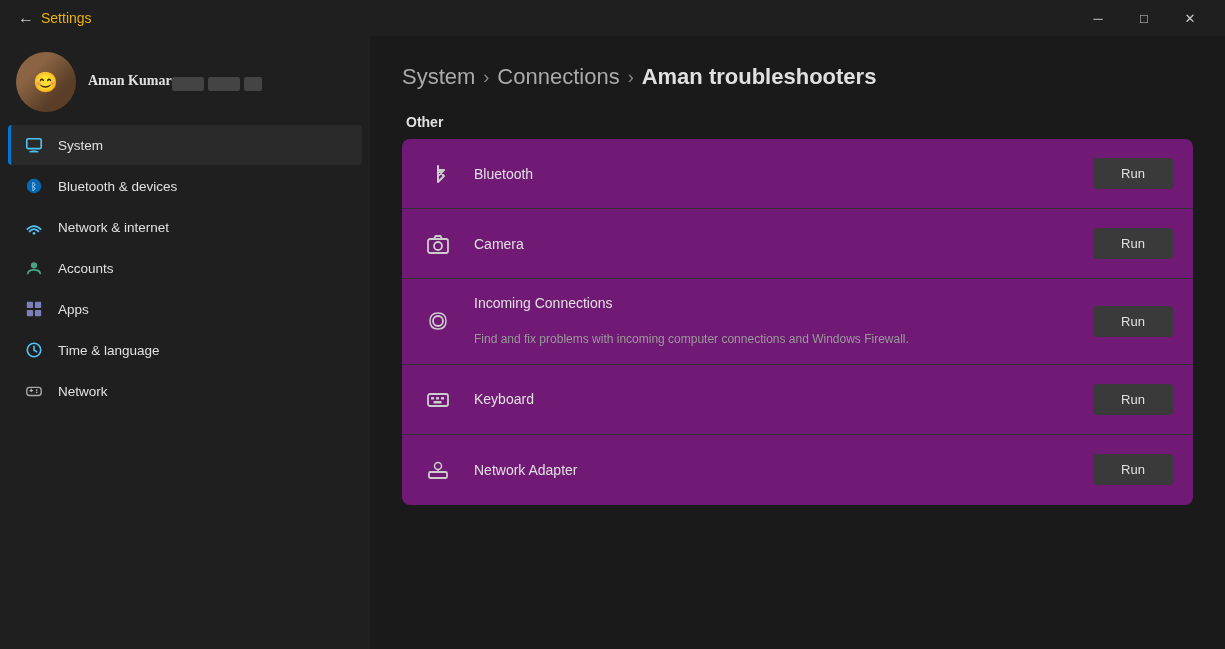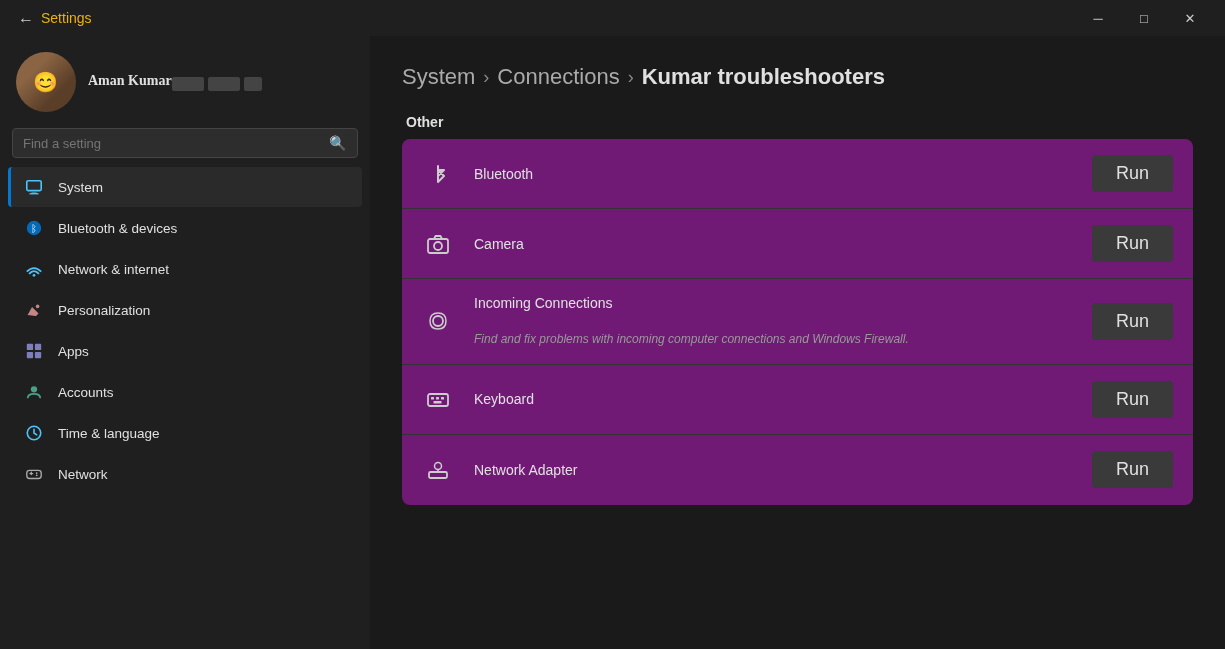--- a/index.html
+++ b/index.html
@@ -232,29 +232,28 @@
     .card-title {
       font-size: 14px;
       font-weight: 500;
       color: #e0e0e0;
     }
     .card-desc {
       font-size: 12px;
       color: #999;
       margin-top: 20px;
       line-height: 1.4;
-      font-style: italic;
     }
     .run-btn {
       background: #3a3a3a;
       border: none;
       color: #e0e0e0;
       padding: 8px 24px;
       border-radius: 4px;
-      font-size: 18px;
+      font-size: 13px;
       cursor: pointer;
       flex-shrink: 0;
       min-width: 80px;
       margin-left: 48px;
     }
   </style>
 </head>
 <body>
 
 <div class="titlebar">
@@ -280,26 +279,20 @@
       <div class="profile-info">
         <span class="profile-name">Aman Kumar</span>
         <div class="profile-dots">
           <div class="dot-block"></div>
           <div class="dot-block"></div>
           <div class="dot-block" style="width:18px"></div>
         </div>
       </div>
     </div>
 
-    <div class="search-container">
-      <div class="search-box">
-        <input type="text" placeholder="Find a setting" style="">
-        <span class="search-icon-svg">🔍</span>
-      </div>
-    </div>
 
     <nav>
       <div class="nav-item active">
         <span class="nav-icon">
           <svg width="18" height="18" viewBox="0 0 20 20" fill="none">
             <rect x="2" y="3" width="16" height="11" rx="1.5" stroke="#4fc3f7" stroke-width="1.8" fill="none"></rect>
             <rect x="7" y="16" width="6" height="1.5" rx="0.5" fill="#4fc3f7"></rect>
             <line x1="5" y1="17.5" x2="15" y2="17.5" stroke="#4fc3f7" stroke-width="1.5"></line>
           </svg>
         </span>
@@ -320,45 +313,36 @@
             <path d="M2 13 Q10 5 18 13" stroke="#4fc3f7" stroke-width="2" fill="none"></path>
             <path d="M4.5 15.5 Q10 9 15.5 15.5" stroke="#4fc3f7" stroke-width="2" fill="none"></path>
             <circle cx="10" cy="17" r="1.5" fill="#4fc3f7"></circle>
           </svg>
         </span>
         <span class="nav-label">Network &amp; internet</span>
       </div>
       <div class="nav-item">
         <span class="nav-icon">
           <svg width="18" height="18" viewBox="0 0 20 20" fill="none">
-            <path d="M4 15 L8 8 L14 14 L12 16 Z" stroke="#f0a0a0" stroke-width="1.5" fill="#f0a0a0" opacity="0.8"></path>
-            <circle cx="14" cy="6" r="2" fill="#f0a0a0" opacity="0.8"></circle>
-          </svg>
-        </span>
-        <span class="nav-label">Personalization</span>
+            <circle cx="10" cy="7" r="3.5" fill="#4caf90" opacity="0.9"></circle>
+            <path d="M3 17 Q3 12 10 12 Q17 12 17 17" stroke="#4caf90" stroke-width="2" fill="none" opacity="0.9"></path>
+          </svg>
+        </span>
+        <span class="nav-label">Accounts</span>
       </div>
       <div class="nav-item">
         <span class="nav-icon">
           <svg width="18" height="18" viewBox="0 0 20 20" fill="none">
             <rect x="2" y="2" width="7" height="7" rx="1" fill="#8888cc" opacity="0.9"></rect>
             <rect x="11" y="2" width="7" height="7" rx="1" fill="#8888cc" opacity="0.9"></rect>
             <rect x="2" y="11" width="7" height="7" rx="1" fill="#8888cc" opacity="0.9"></rect>
             <rect x="11" y="11" width="7" height="7" rx="1" fill="#8888cc" opacity="0.9"></rect>
           </svg>
         </span>
         <span class="nav-label">Apps</span>
-      </div>
-      <div class="nav-item">
-        <span class="nav-icon">
-          <svg width="18" height="18" viewBox="0 0 20 20" fill="none">
-            <circle cx="10" cy="7" r="3.5" fill="#4caf90" opacity="0.9"></circle>
-            <path d="M3 17 Q3 12 10 12 Q17 12 17 17" stroke="#4caf90" stroke-width="2" fill="none" opacity="0.9"></path>
-          </svg>
-        </span>
-        <span class="nav-label">Accounts</span>
       </div>
       <div class="nav-item">
         <span class="nav-icon">
           <svg width="18" height="18" viewBox="0 0 20 20" fill="none">
             <circle cx="10" cy="10" r="7.5" stroke="#4fc3f7" stroke-width="1.8" fill="none"></circle>
             <path d="M10 6 L10 10 L13 12" stroke="#4fc3f7" stroke-width="1.8" stroke-linecap="round"></path>
           </svg>
         </span>
         <span class="nav-label">Time &amp; language</span>
       </div>
@@ -377,21 +361,21 @@
     </nav>
   </div>
 
   <div class="content">
 
     <div class="breadcrumb">
       <span class="breadcrumb-item">System</span>
       <span class="breadcrumb-sep">›</span>
       <span class="breadcrumb-item">Connections</span>
       <span class="breadcrumb-sep">›</span>
-      <span class="breadcrumb-item current">Kumar troubleshooters</span>
+      <span class="breadcrumb-item current">Aman troubleshooters</span>
     </div>
 
     <div class="section-title">Other</div>
 
     <div>
 
       <div class="troubleshooter-card">
         <div class="card-icon">
           <svg width="24" height="24" viewBox="0 0 24 24" fill="none">
             <path d="M12 4 L12 20 L18 14 L12 8 L18 8 L12 14" stroke="#ccc" stroke-width="2" stroke-linecap="round" stroke-linejoin="round" fill="none"></path>

